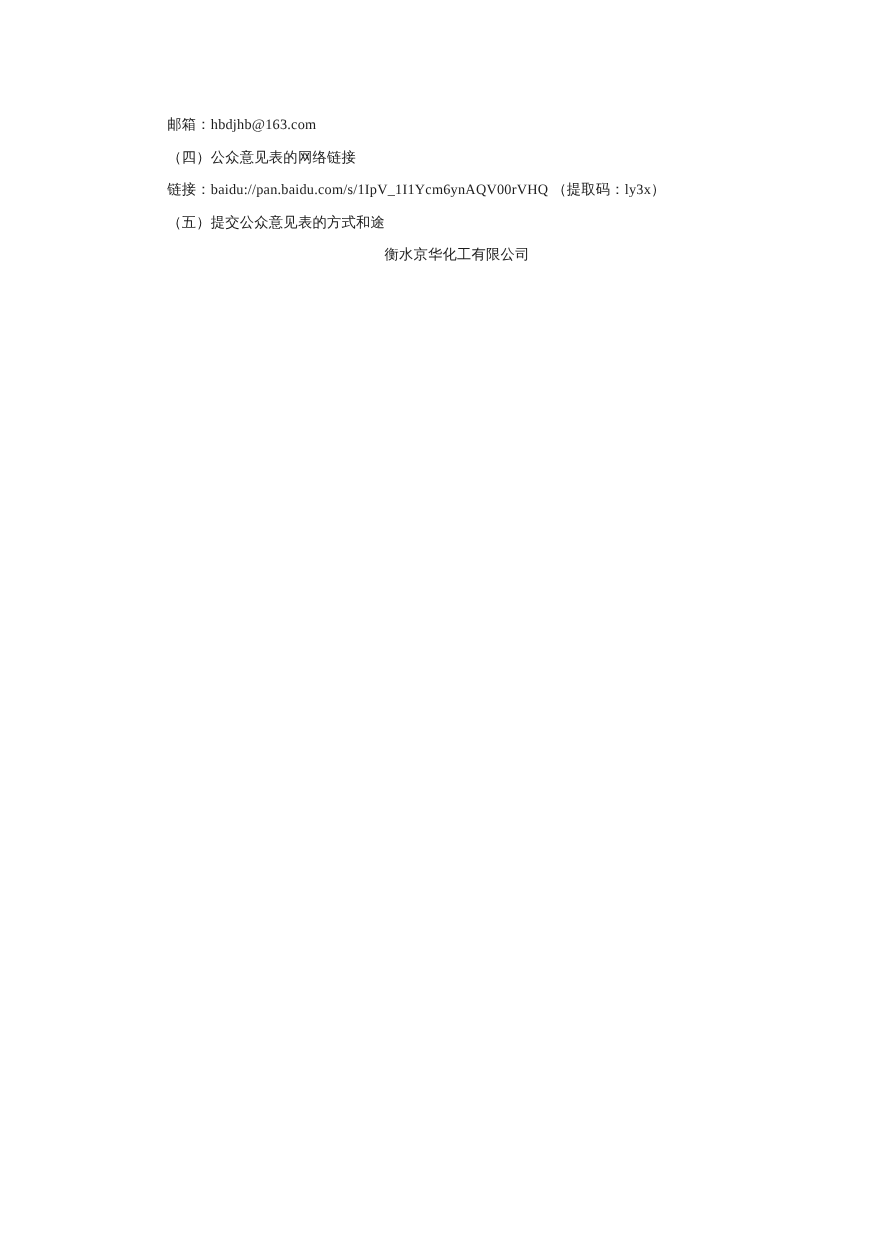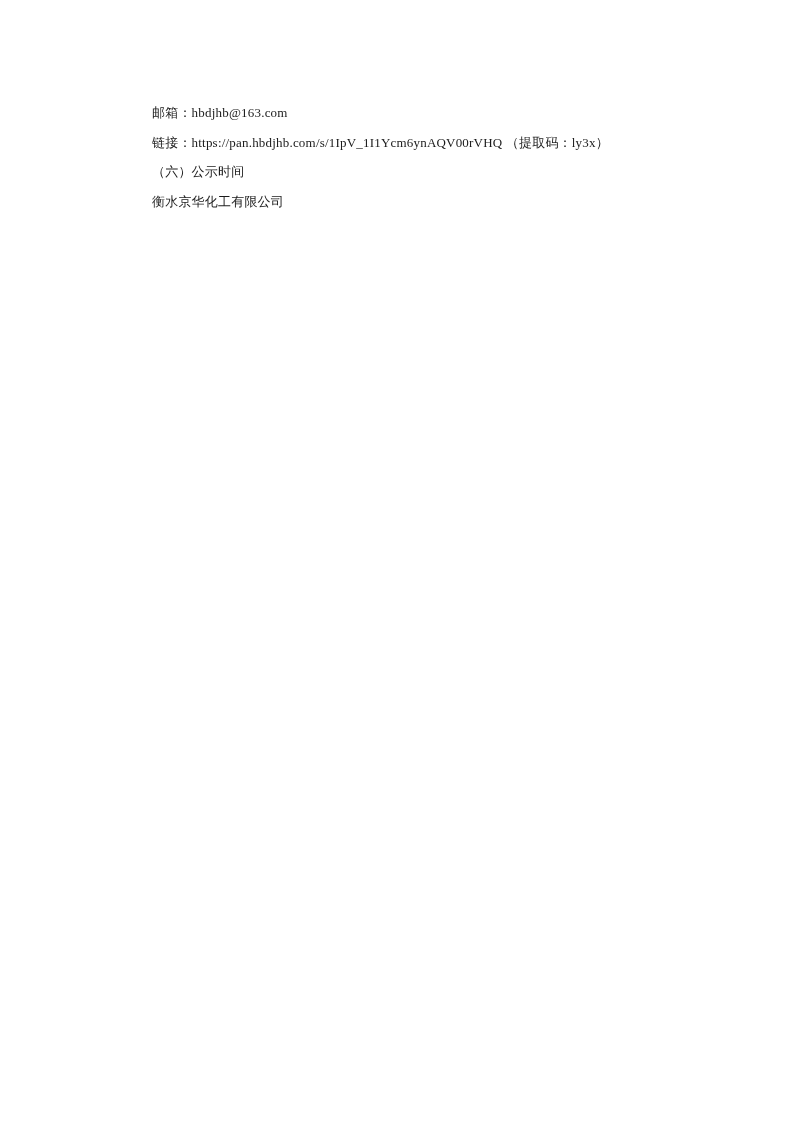--- a/index.html
+++ b/index.html
@@ -23,29 +23,30 @@
     width: 545px;
   }
   .doc-line {
     font-size: 13px;
     line-height: 29.5px;
     white-space: nowrap;
     text-align: left;
     letter-spacing: 0.2px;
   }
   .doc-line.align-right {
-    text-align: left;
+    text-align: center;
     font-family: Liberation Serif, serif;
   }
   .doc-line.pad-right-18 { padding-right: 18px; }
   .doc-line.pad-right-21 { padding-right: 21px; }
 </style>
 </head>
 <body>
 
 <div class="doc-page">
   <div class="doc-content">
     <div class="doc-line">邮箱：hbdjhb@163.com</div>
-    <div class="doc-line">链接：https://pan.hbdjhb.com/s/1IpV_1I1Ycm6ynAQV00rVHQ （提取码：ly3x）</div>
-    <div class="doc-line">（六）公示时间</div>
+    <div class="doc-line">（四）公众意见表的网络链接</div>
+    <div class="doc-line">链接：baidu://pan.baidu.com/s/1IpV_1I1Ycm6ynAQV00rVHQ （提取码：ly3x）</div>
+    <div class="doc-line">（五）提交公众意见表的方式和途</div>
     <div class="doc-line align-right pad-right-18">衡水京华化工有限公司</div>
   </div>
 </div>
 
 </body></html>

